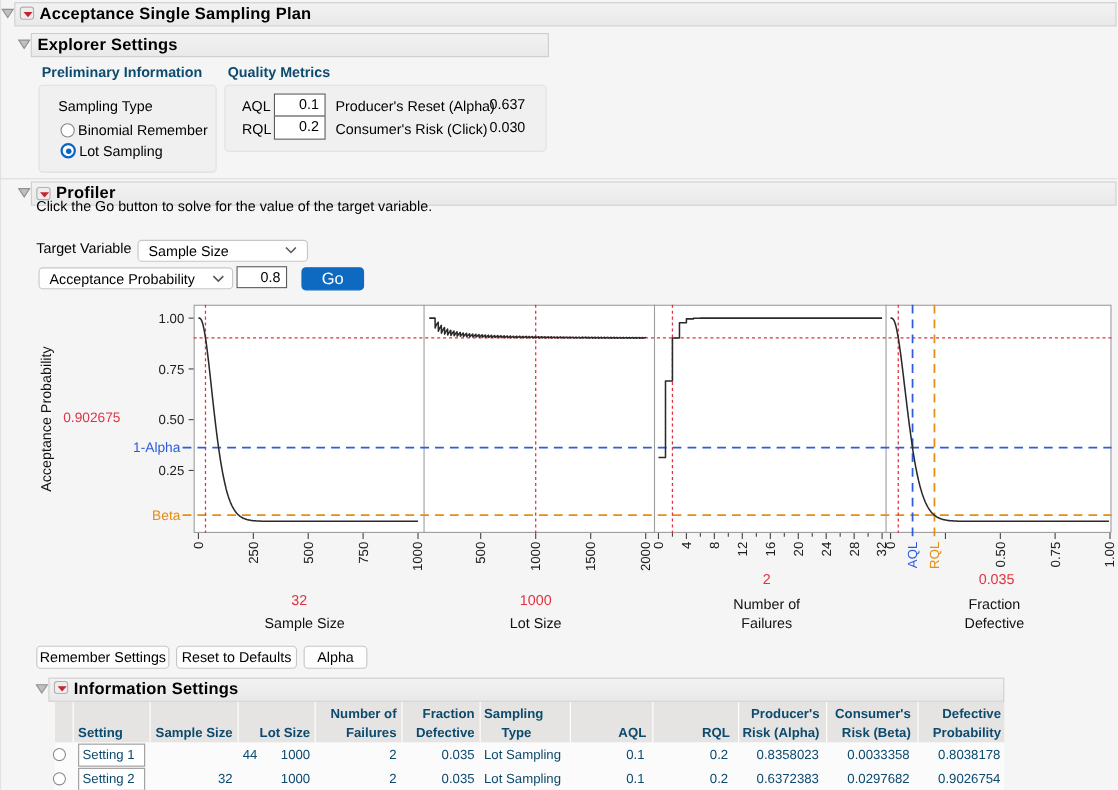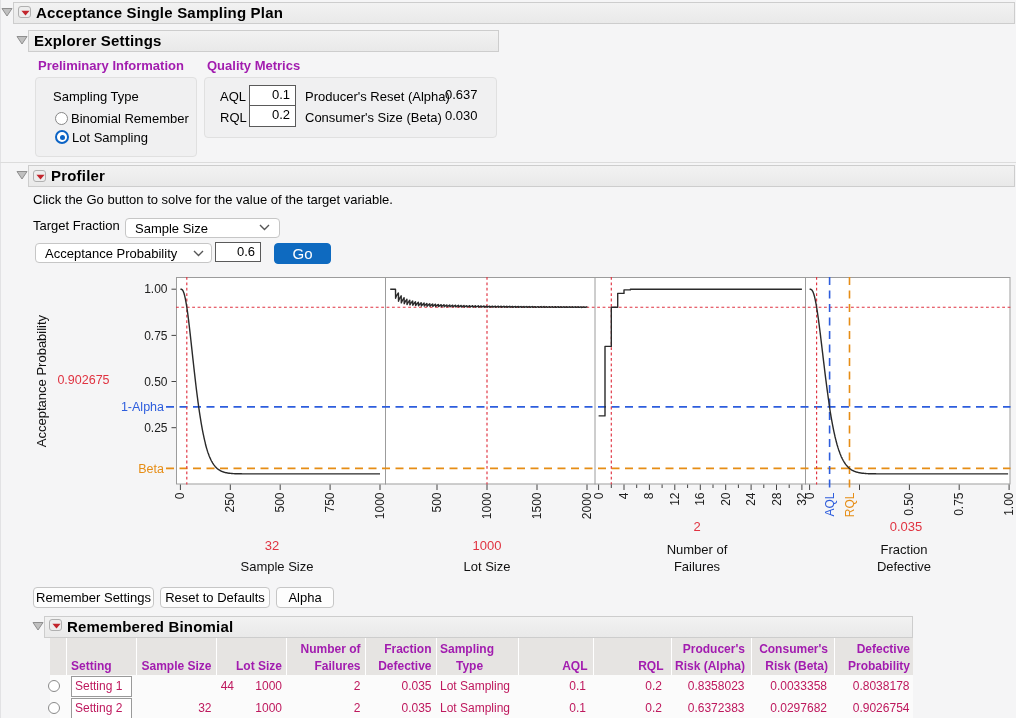--- a/index.html
+++ b/index.html
@@ -1,21 +1,21 @@
 <!DOCTYPE html>
 <html><head><meta charset="utf-8"><title>Acceptance Single Sampling Plan</title><style>
 *{margin:0;padding:0;box-sizing:border-box}
 html,body{width:1016px;height:718px;overflow:hidden;background:#f5f5f6;
 font-family:"Liberation Sans",sans-serif;position:relative}
 .a{position:absolute}
 .hdr{position:absolute;background:linear-gradient(#f2f2f2,#e9e9e9);border:1px solid #cdcdcd}
 .ht{position:absolute;font-weight:bold;font-size:15px;color:#000;white-space:nowrap;letter-spacing:0.2px}
 .t{position:absolute;font-size:13px;color:#000;white-space:nowrap}
-.t12{position:absolute;font-size:12px;color:#be185d;white-space:nowrap}
-.b12{position:absolute;font-size:12px;font-weight:bold;color:#a21caf;white-space:nowrap}
+.t12{position:absolute;font-size:12px;color:#0c4a6e;white-space:nowrap}
+.b12{position:absolute;font-size:12px;font-weight:bold;color:#0c4a6e;white-space:nowrap}
 .panel{position:absolute;background:#f0f0f1;border:1px solid #e0e0e0;border-radius:4px}
 .inp{position:absolute;background:#fff;border:1px solid #5a5a5a;font-size:13px;color:#000;
 text-align:right;padding:1px 5px 0 0}
 .dd{position:absolute;background:#fff;border:1px solid #c6c6c6;border-radius:4px;font-size:13px;
 color:#000;padding:2px 0 0 9px}
 .btn{position:absolute;background:#fdfdfd;border:1px solid #c6c6c6;border-radius:4px;
 font-size:13px;color:#000;text-align:center}
 .rtri{position:absolute;width:13px;height:12px;background:#ededed;border:1px solid #b0b0b0;
 border-radius:3px}
 .rtri svg{position:absolute;left:1.5px;top:2.5px}
@@ -47,44 +47,44 @@
 <div class="radio" style="left:55px;top:130px;width:14px;height:14px;border:2.5px solid #0b63c5"></div>
 <div class="radio" style="left:59.5px;top:134.5px;width:5px;height:5px;background:#0b63c5"></div>
 <div class="t" style="left:72px;top:130px">Lot Sampling</div>
 <div class="panel" style="left:204px;top:77px;width:293px;height:61px"></div>
 <div class="t" style="left:220px;top:89px">AQL</div>
 <div class="t" style="left:220px;top:110px">RQL</div>
 <div class="inp" style="left:249px;top:85px;width:47px;height:21px">0.1</div>
 <div class="inp" style="left:249px;top:105px;width:47px;height:22px">0.2</div>
 <div class="t" style="left:305px;top:89px">Producer's Reset (Alpha)</div>
 <div class="t" style="left:445px;top:87px">0.637</div>
-<div class="t" style="left:305px;top:110px">Consumer's Size (Beta)</div>
+<div class="t" style="left:305px;top:110px">Consumer's Risk (Click)</div>
 <div class="t" style="left:445px;top:108px">0.030</div>
 <div class="a" style="left:0;top:162px;width:1016px;height:1px;background:#dcdcdc"></div>
 <div class="hdr" style="left:28px;top:165px;width:987px;height:22px"></div>
 <svg class="a" style="left:16px;top:170px" width="12" height="10">
     <path d="M1 1.5 H11 L6 9 Z" fill="#c0c0c0" stroke="#8f8f8f" stroke-width="1"></path>
   </svg>
 <div class="rtri" style="left:33px;top:170px">
     <svg width="9" height="6">
       <path d="M0.4 0.8 H8.6 L4.5 5.6 Z" fill="#c2252c"></path>
     </svg>
   </div>
 <div class="ht" style="left:51px;top:167px">Profiler</div>
-<div class="t" style="left:33px;top:192px">Click the Go button to solve for the value of the target variable.</div>
-<div class="t" style="left:33px;top:218px">Target Fraction</div>
+<div class="t" style="left:33px;top:180px">Click the Go button to solve for the value of the target variable.</div>
+<div class="t" style="left:33px;top:218px">Target Variable</div>
 <div class="dd" style="left:125px;top:218px;width:155px;height:20px">Sample Size</div>
 <svg class="a" style="left:259px;top:224px" width="11" height="7">
     <path d="M1 1 L5.5 5.5 L10 1" stroke="#555" stroke-width="1.4" fill="none"></path>
   </svg>
 <div class="dd" style="left:35px;top:243px;width:177px;height:20px">Acceptance Probability</div>
 <svg class="a" style="left:193px;top:250px" width="11" height="7">
     <path d="M1 1 L5.5 5.5 L10 1" stroke="#555" stroke-width="1.4" fill="none"></path>
   </svg>
-<div class="inp" style="left:215px;top:242px;width:46px;height:20px">0.6</div>
+<div class="inp" style="left:215px;top:242px;width:46px;height:20px">0.8</div>
 <div class="btn" style="left:274px;top:243px;width:57px;height:21px;background:#0e6ac0;border:1px solid #0e6ac0;color:#fff;font-size:15px;padding-top:1px;border-radius:4px">Go</div>
 <svg style="position:absolute;left:0;top:0" width="1016" height="718" viewBox="0 0 1016 718">
     <rect x="176.0" y="277.0" width="834.5" height="207.5" fill="#ffffff"></rect>
     <rect x="176.5" y="277.5" width="833.5" height="206.5" fill="none" stroke="#9c9c9c" stroke-width="1"></rect>
     <path d="M385.5 277.0 V484.5" stroke="#9c9c9c" stroke-width="1"></path>
     <path d="M595.0 277.0 V484.5" stroke="#9c9c9c" stroke-width="1"></path>
     <path d="M805.5 277.0 V484.5" stroke="#9c9c9c" stroke-width="1"></path>
     <path d="M166 406.9 H1010.5" stroke="#2d5ddd" stroke-width="1.6" stroke-dasharray="8 5.5" fill="none"></path>
     <path d="M166 468.4 H1010.5" stroke="#e68d15" stroke-width="1.6" stroke-dasharray="8 5.5" fill="none"></path>
     <path d="M176.0 307.2 H1010.5" stroke="#e03341" stroke-width="1.15" stroke-dasharray="2.8 2.6" fill="none"></path>
@@ -181,21 +181,21 @@
 <div class="btn" style="left:276px;top:587px;width:58px;height:21px;padding-top:2px">Alpha</div>
 <div class="hdr" style="left:44px;top:616px;width:869px;height:22px"></div>
 <svg class="a" style="left:32px;top:621px" width="12" height="10">
     <path d="M1 1.5 H11 L6 9 Z" fill="#c0c0c0" stroke="#8f8f8f" stroke-width="1"></path>
   </svg>
 <div class="rtri" style="left:49px;top:619px">
     <svg width="9" height="6">
       <path d="M0.4 0.8 H8.6 L4.5 5.6 Z" fill="#c2252c"></path>
     </svg>
   </div>
-<div class="ht" style="left:67px;top:618px">Remembered Binomial</div>
+<div class="ht" style="left:67px;top:618px">Information Settings</div>
 <div class="a" style="left:50px;top:638px;width:863px;height:37px;background:#e6e4e2"></div>
 <div class="sep" style="left:65.5px;top:638px;height:37px"></div>
 <div class="sep" style="left:135.5px;top:638px;height:37px"></div>
 <div class="sep" style="left:215.7px;top:638px;height:37px"></div>
 <div class="sep" style="left:286px;top:638px;height:37px"></div>
 <div class="sep" style="left:364.5px;top:638px;height:37px"></div>
 <div class="sep" style="left:436px;top:638px;height:37px"></div>
 <div class="sep" style="left:517.7px;top:638px;height:37px"></div>
 <div class="sep" style="left:592.5px;top:638px;height:37px"></div>
 <div class="sep" style="left:670.5px;top:638px;height:37px"></div>

